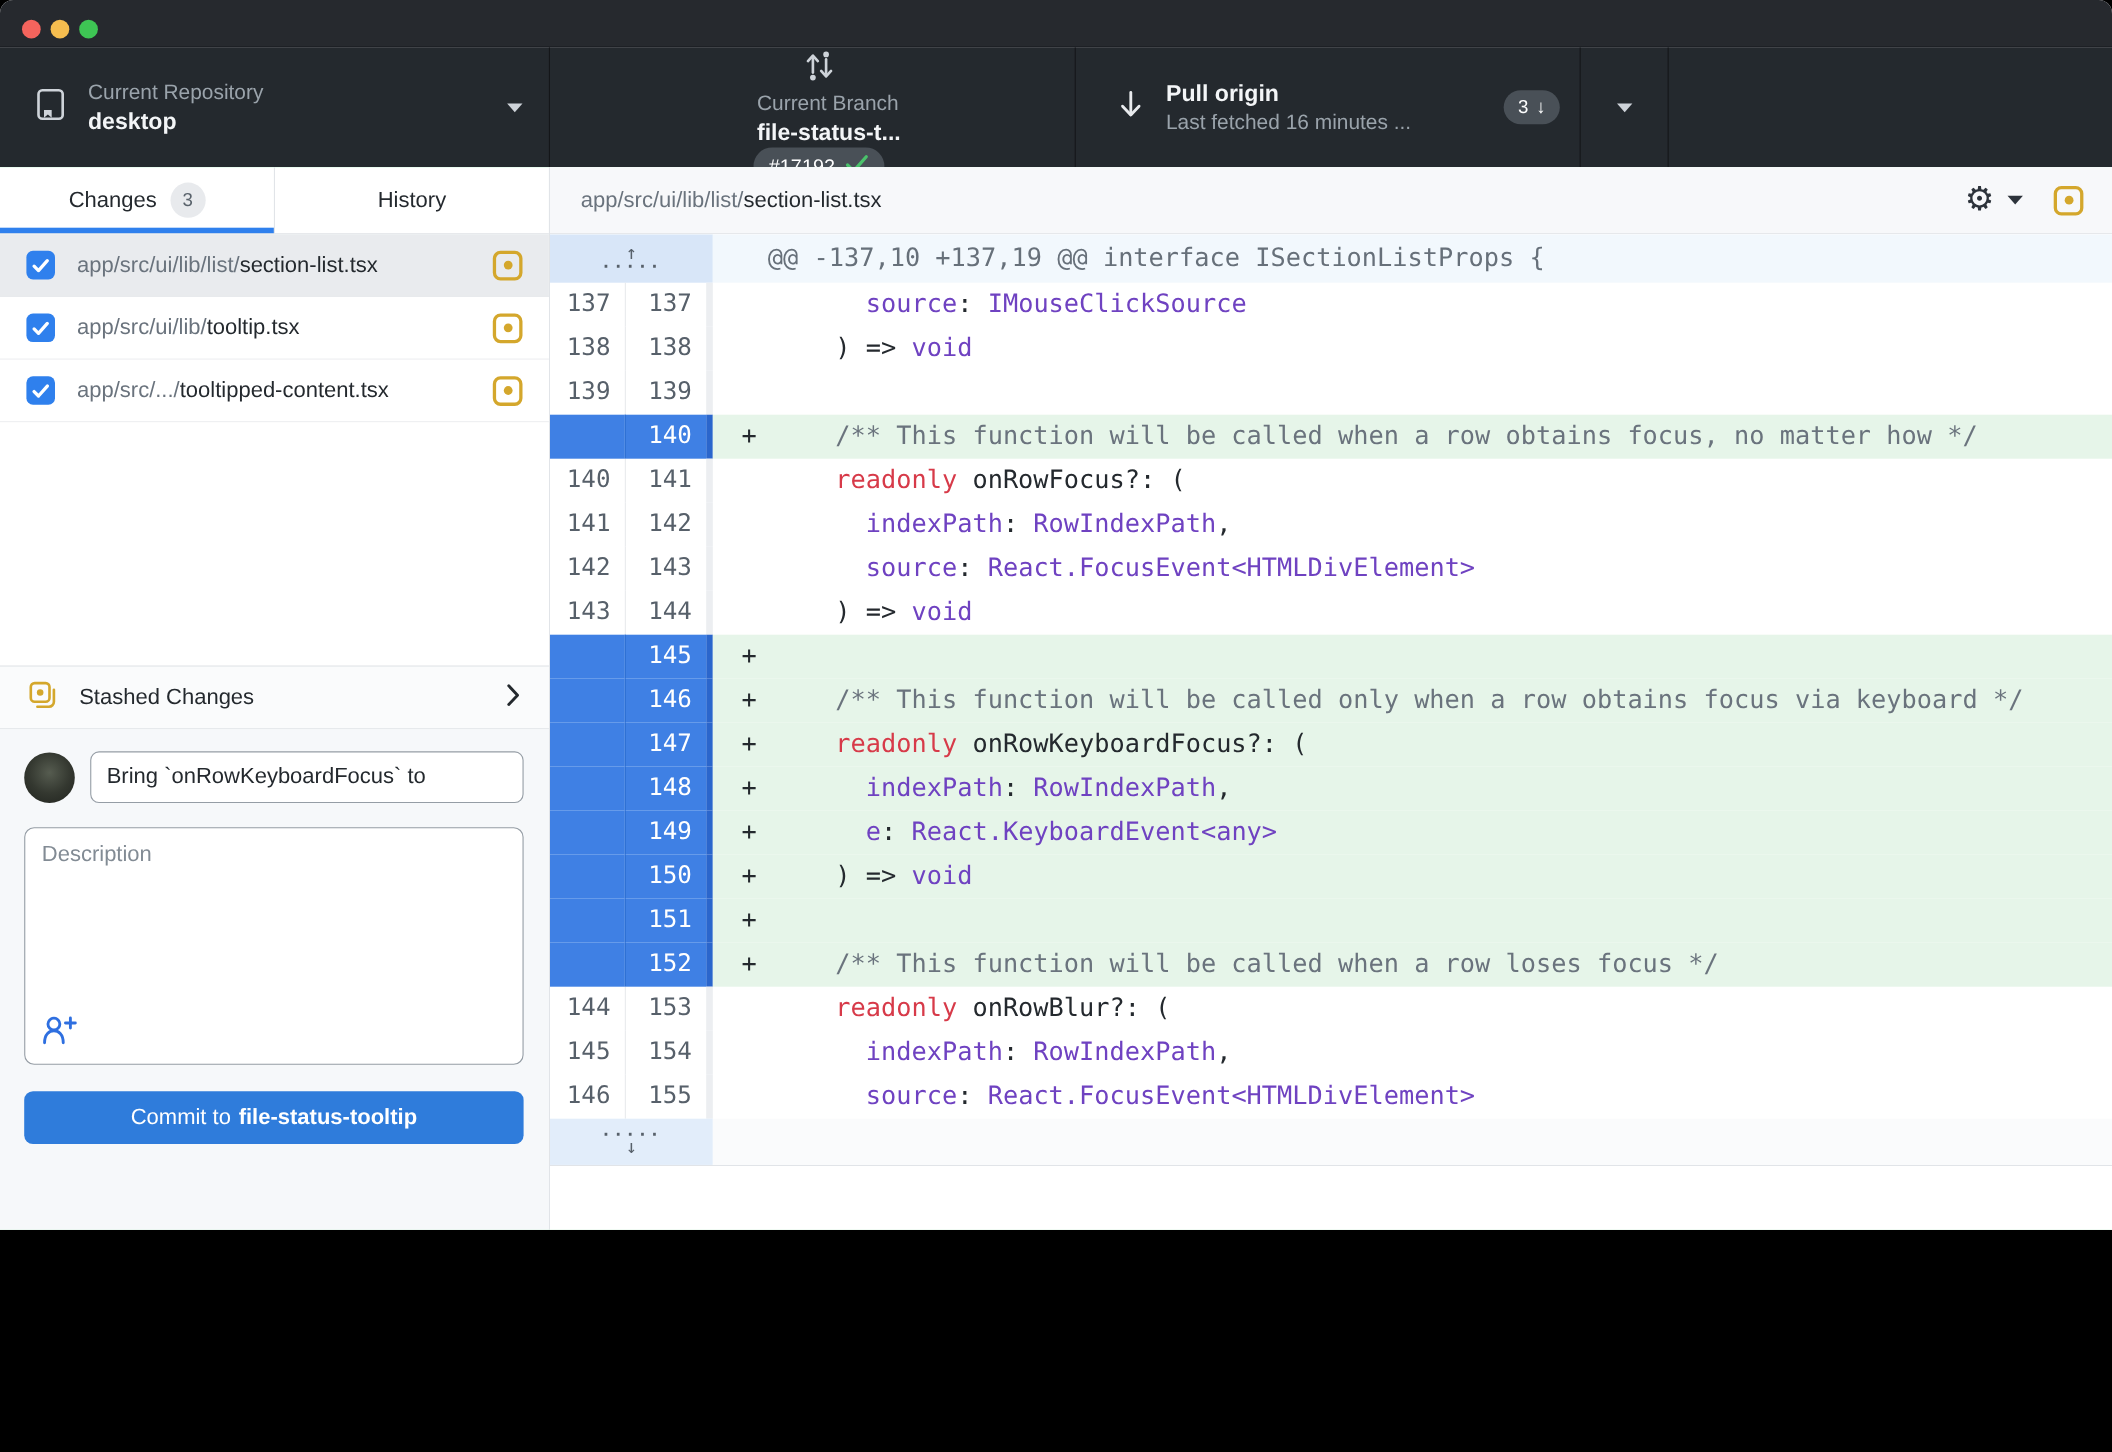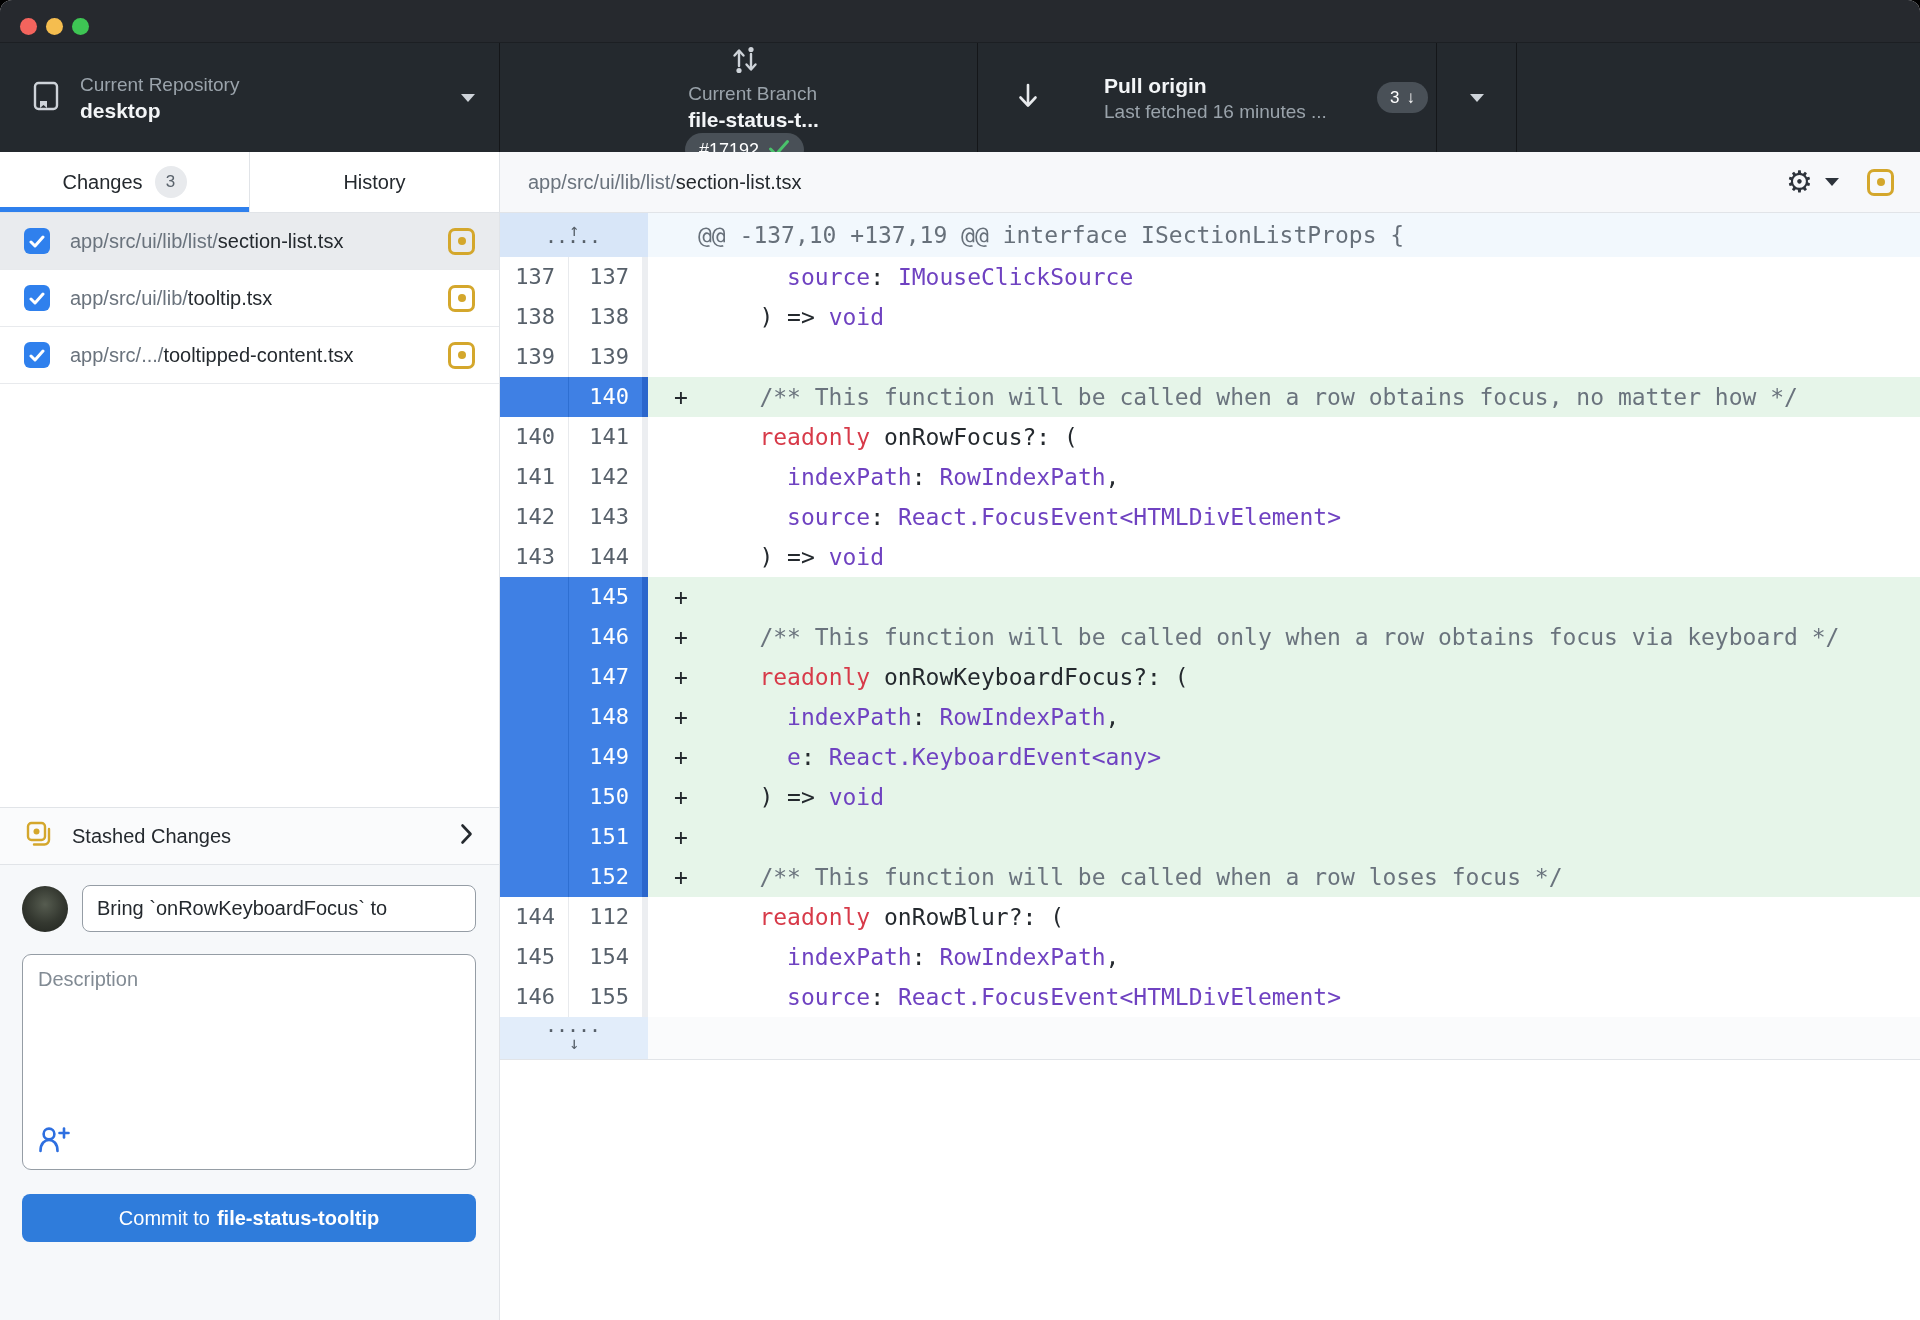--- a/index.html
+++ b/index.html
@@ -1,31 +1,31 @@
 <!DOCTYPE html>
 <html><head>
 <meta charset="utf-8">
 <style>
   html,body{margin:0;padding:0;background:#000;}
   body{width:1920px;height:1320px;overflow:hidden;font-family:"Liberation Sans",sans-serif;}
-  .window{width:1920px;height:1320px;border-radius:12px 12px 0 0;overflow:hidden;display:flex;flex-direction:column;background:#fff;}
+  .window{width:1920px;height:1118px;border-radius:12px 12px 0 0;overflow:hidden;display:flex;flex-direction:column;background:#fff;}
 
   
   .titlebar{height:42px;background:#26292e;flex:none;position:relative;border-bottom:1px solid #1c1f23;}
   .light{position:absolute;top:18px;width:17px;height:17px;border-radius:50%;}
   .light.red{left:20px;background:#f4645d;}
   .light.yellow{left:46px;background:#f5bd4f;}
   .light.green{left:72px;background:#3ec554;}
 
   
   .toolbar{height:109px;background:#24292e;display:flex;flex:none;}
   .tbs{border-right:1px solid #141619;display:flex;align-items:center;box-sizing:border-box;height:100%;}
   .tbs.repo{width:500px;padding:0 24px 0 30px;}
   .tbs.branch{width:478px;padding:0 18px 0 30px;flex-direction:column;}
-  .tbs.pull{width:459px;padding:0 8px 0 36px;gap:44px;}
+  .tbs.pull{width:459px;padding:0 18px 0 36px;}
   .tbs.more{width:80px;justify-content:center;}
   .tb-rest{flex:1;}
   .tb-text{margin-left:18px;min-width:0;}
   .tb-label{font-size:19px;color:#9aa3ab;line-height:25px;white-space:nowrap;}
   .tb-value{font-size:21px;font-weight:700;color:#f3f5f7;line-height:27px;white-space:nowrap;overflow:hidden;max-width:190px;}
   .tb-sub{font-size:19px;color:#9aa3ab;line-height:25px;white-space:nowrap;overflow:hidden;max-width:255px;}
   .caret{width:0;height:0;border-left:7px solid transparent;border-right:7px solid transparent;border-top:8px solid #ced3d9;flex:none;}
   .repo .caret{margin-left:auto;}
   .badge-pr{background:#495057;border-radius:17px;height:34px;display:flex;align-items:center;gap:9px;padding:0 14px;color:#fff;font-size:18px;margin-left:14px;margin-right:14px;flex:none;}
   .badge-count{background:#495057;border-radius:16px;height:31px;padding:0 13px;color:#fff;font-size:17px;display:flex;align-items:center;gap:7px;margin-left:auto;flex:none;}
@@ -390,21 +390,21 @@
           <div class="drow crow added">
             <div class="gutwrap">
               <div class="lnold"></div>
               <div class="lnnew">152</div>
             </div>
             <div class="codecell"><span class="marker">+</span><span class="code"><span class="c-cm">    /** This function will be called when a row loses focus */</span></span></div>
           </div>
           <div class="drow crow ctx">
             <div class="gutwrap">
               <div class="lnold">144</div>
-              <div class="lnnew">112</div>
+              <div class="lnnew">153</div>
             </div>
             <div class="codecell"><span class="marker"></span><span class="code"><span class="c-pl">    </span><span class="c-k">readonly</span><span class="c-pl"> onRowBlur?: (</span></span></div>
           </div>
           <div class="drow crow ctx">
             <div class="gutwrap">
               <div class="lnold">145</div>
               <div class="lnnew">154</div>
             </div>
             <div class="codecell"><span class="marker"></span><span class="code"><span class="c-pl">      </span><span class="c-ty">indexPath</span><span class="c-pl">: </span><span class="c-ty">RowIndexPath</span><span class="c-pl">,</span></span></div>
           </div>

